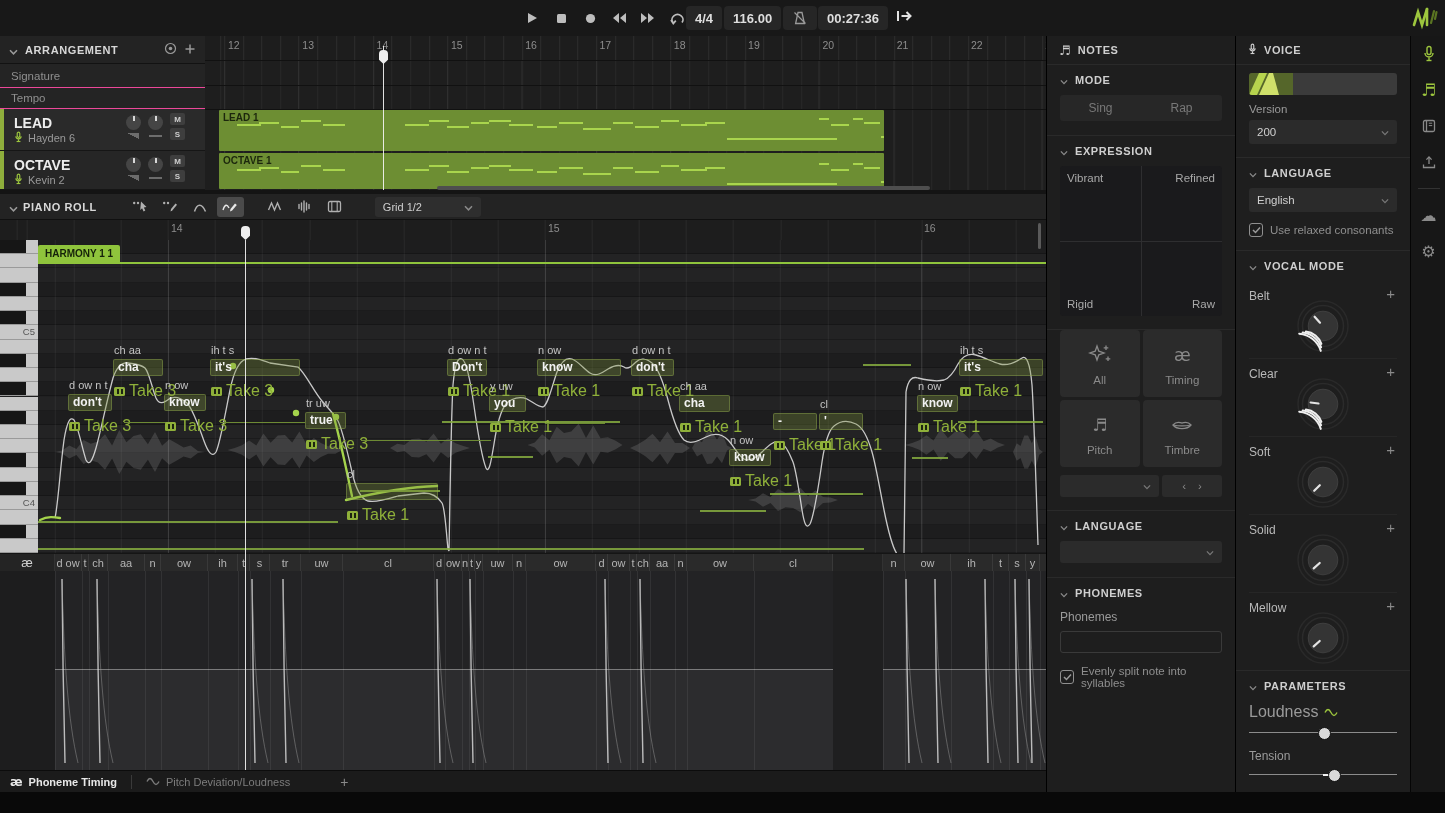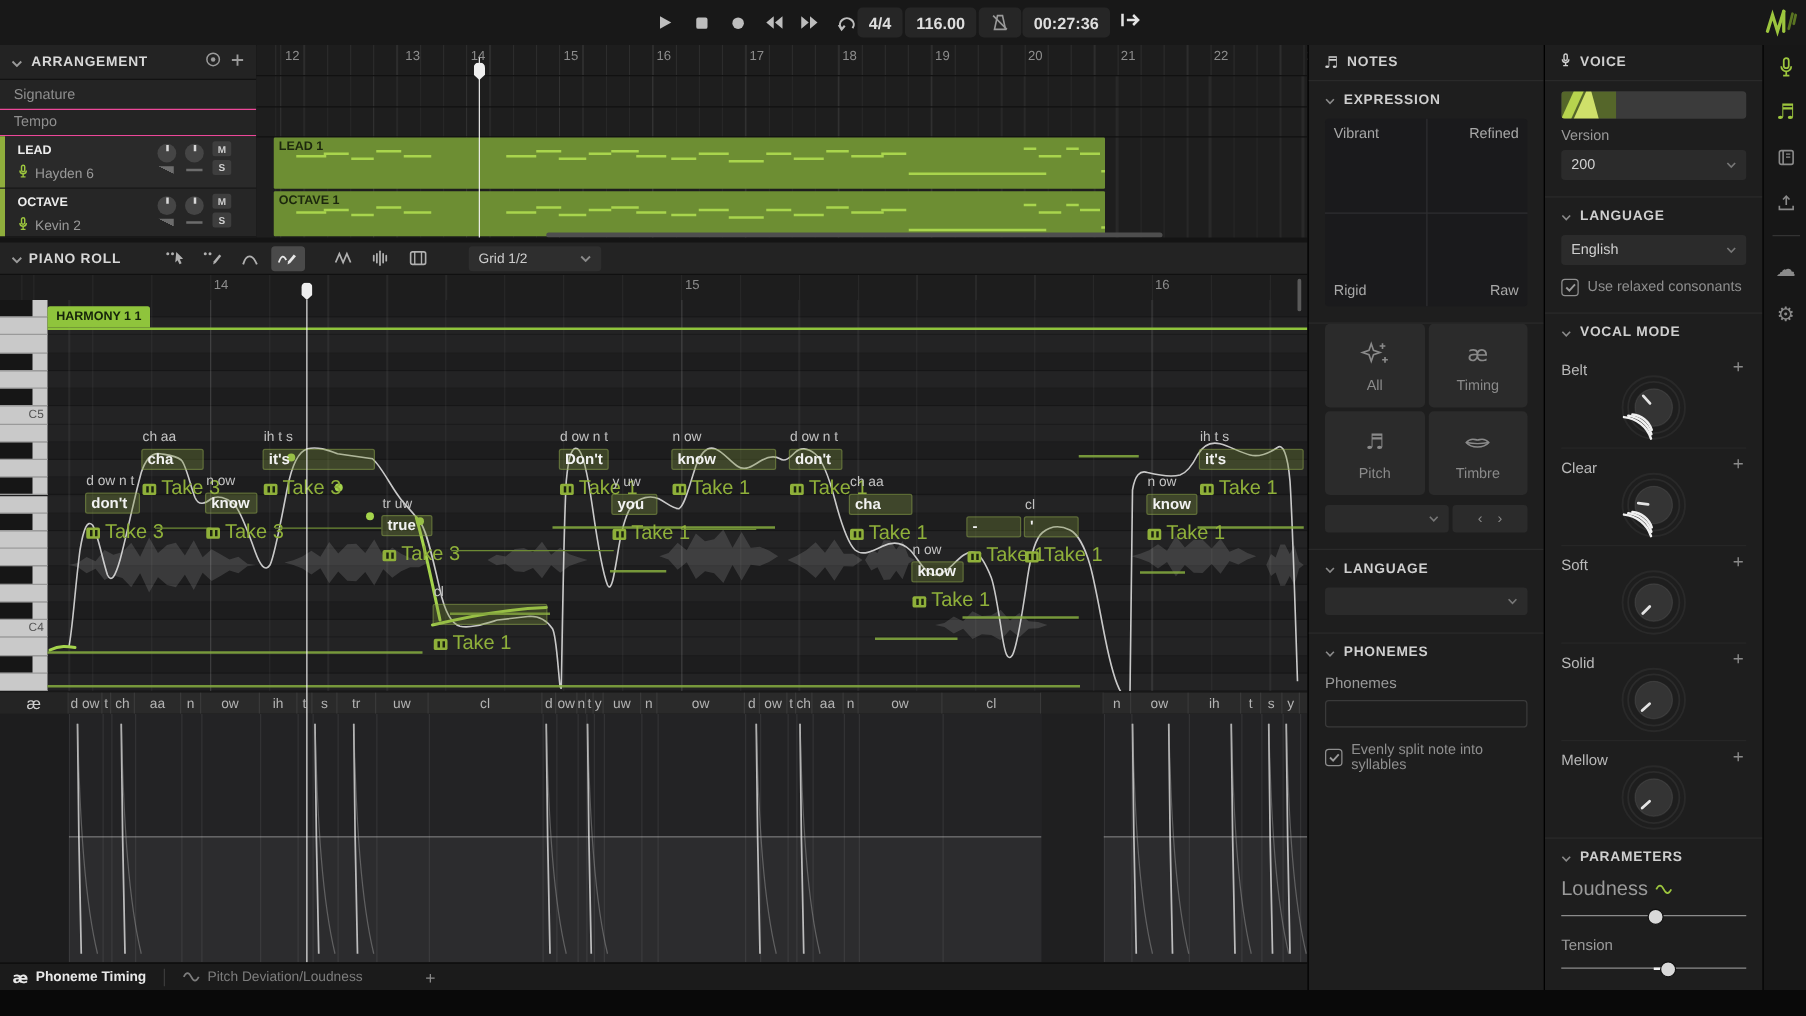--- a/index.html
+++ b/index.html
@@ -13,21 +13,21 @@
 .tbox{background:#262626;border-radius:4px;height:24px;display:flex;align-items:center;justify-content:center;padding:0 9px;font-size:13px;color:#dedede;font-weight:bold}
 .t-time{position:absolute;left:818px;top:6px}
 .t-follow{position:absolute;left:895px;top:9px}
 .logo{position:absolute;right:6px;top:5px;width:28px;height:26px}
 
 .arr-head{position:absolute;left:0;top:36px;width:205px;height:28px;background:#232323;border-bottom:1px solid #121212;display:flex;align-items:center;gap:7px;padding:0 9px;box-sizing:border-box}
 .sec-title{font-size:11px;font-weight:bold;letter-spacing:.6px;color:#d8d8d8}
 .arr-row{position:absolute;left:0;width:205px;background:#242424;border-bottom:1px solid #ec4899;display:flex;align-items:center;padding:0 11px;box-sizing:border-box;font-size:11.5px;color:#8f8f8f}
 .track{position:absolute;left:0;width:205px;background:#272727;border-bottom:1px solid #161616;box-sizing:border-box}
 .track .edge{position:absolute;left:0;top:0;bottom:0;width:4px;background:#8fae3c}
-.track .tname{position:absolute;left:14px;top:6px;font-size:10px;font-weight:bold;color:#ededed}
+.track .tname{position:absolute;left:14px;top:6px;font-size:14px;font-weight:bold;color:#ededed}
 .track .tsinger{position:absolute;left:14px;top:22px;font-size:11px;color:#9a9a9a;display:flex;align-items:center;gap:5px}
 .kn{position:absolute;width:15px;height:15px;border-radius:50%;background:#454545}
 .kn:after{content:"";position:absolute;left:7px;top:1px;width:1.5px;height:5px;background:#d8d8d8}
 .ms{position:absolute;width:15px;height:12px;background:#3e3e3e;border-radius:2px;font-size:8px;color:#cfcfcf;display:flex;align-items:center;justify-content:center;font-weight:bold}
 .tl-ruler{position:absolute;left:205px;top:36px;width:841px;height:24px;background:#1d1d1d;border-bottom:1px solid #0c0c0c;overflow:hidden}
 .tl-lanes{position:absolute;left:205px;top:60px;width:841px;height:130px;background:#1e1e1e;overflow:hidden}
 .barnum{position:absolute;top:3px;font-size:10.5px;color:#8d8d8d}
 .clip{position:absolute;background:#6d8e33;border-radius:1px;overflow:hidden}
 .clip .clabel{position:absolute;left:4px;top:2px;font-size:10px;font-weight:bold;color:#1c270d}
 .mini{position:absolute;height:2px;background:#a9d54d}
@@ -219,21 +219,21 @@
         <div class="kn" style="left: 148px; top: 6px;"></div>
         <div style="position: absolute; left: 127px; top: 24px; width: 12px; height: 6px; background: linear-gradient(to right top, transparent 49%, rgb(138, 138, 138) 50%); opacity: 0.7;"></div>
         <div style="position: absolute; left: 149px; top: 26px; width: 13px; height: 2px; background: rgb(138, 138, 138); opacity: 0.7;"></div>
         <div class="ms" style="left: 170px; top: 4px;">M</div>
         <div class="ms" style="left: 170px; top: 19px;">S</div>
       </div>
     </div>
 
   <div class="tl-ruler" id="tl-ruler" style="background-image: repeating-linear-gradient(90deg, rgba(255, 255, 255, 0.07) 0px, rgba(255, 255, 255, 0.07) 1px, transparent 1px, transparent 18.6px); background-position: 19.2px 12px;">
       <span class="barnum" style="left: 23px;">12</span>
-      <span class="barnum" style="left: 97.3px; margin-left: 22px;">13</span>
+      <span class="barnum" style="left: 97.3px;">13</span>
       <span class="barnum" style="left: 171.6px;">14</span>
       <span class="barnum" style="left: 245.9px;">15</span>
       <span class="barnum" style="left: 320.2px;">16</span>
       <span class="barnum" style="left: 394.5px;">17</span>
       <span class="barnum" style="left: 468.8px;">18</span>
       <span class="barnum" style="left: 543.1px;">19</span>
       <span class="barnum" style="left: 617.4px;">20</span>
       <span class="barnum" style="left: 691.7px;">21</span>
       <span class="barnum" style="left: 766px;">22</span>
       <span class="barnum" style="left: 840.3px;">23</span>
@@ -701,20 +701,32 @@
   <div class="panel" style="left:1046px;width:189px;height:756px;border-left:1px solid #000" id="notes-panel">
       <div class="p-head">
         <span class="glyph" style="font-size: 13px; color: rgb(207, 207, 207);">♬</span>
         <span class="p-title">NOTES</span>
       </div>
       <div class="p-sec">
         <div class="p-sech">
           <span class="chev"><svg width="8" height="6" viewBox="0 0 9 6">
               <path d="M1,1.2 L4.5,4.8 L8,1.2" fill="none" stroke="#8a8a8a" stroke-width="1.5"></path>
             </svg></span>
+          <span class="p-title">MODE</span>
+        </div>
+        <div class="seg2">
+          <div>Sing</div>
+          <div>Rap</div>
+        </div>
+      </div>
+      <div class="p-sec">
+        <div class="p-sech">
+          <span class="chev"><svg width="8" height="6" viewBox="0 0 9 6">
+              <path d="M1,1.2 L4.5,4.8 L8,1.2" fill="none" stroke="#8a8a8a" stroke-width="1.5"></path>
+            </svg></span>
           <span class="p-title">EXPRESSION</span>
         </div>
         <div class="xp">
           <span class="xl" style="left: 7px; top: 6px;">Vibrant</span>
           <span class="xl" style="right: 7px; top: 6px;">Refined</span>
           <span class="xl" style="left: 7px; bottom: 6px;">Rigid</span>
           <span class="xl" style="right: 7px; bottom: 6px;">Raw</span>
         </div>
       </div>
       <div class="p-sec">

